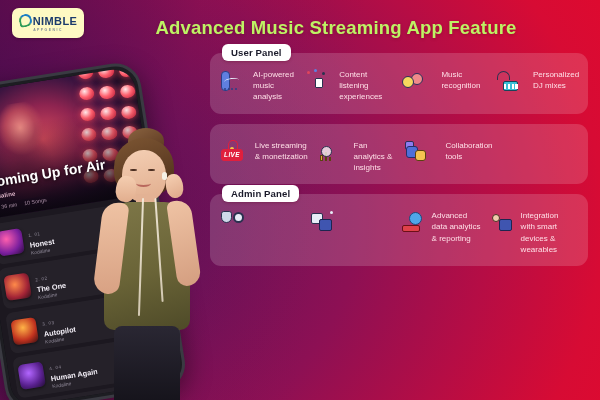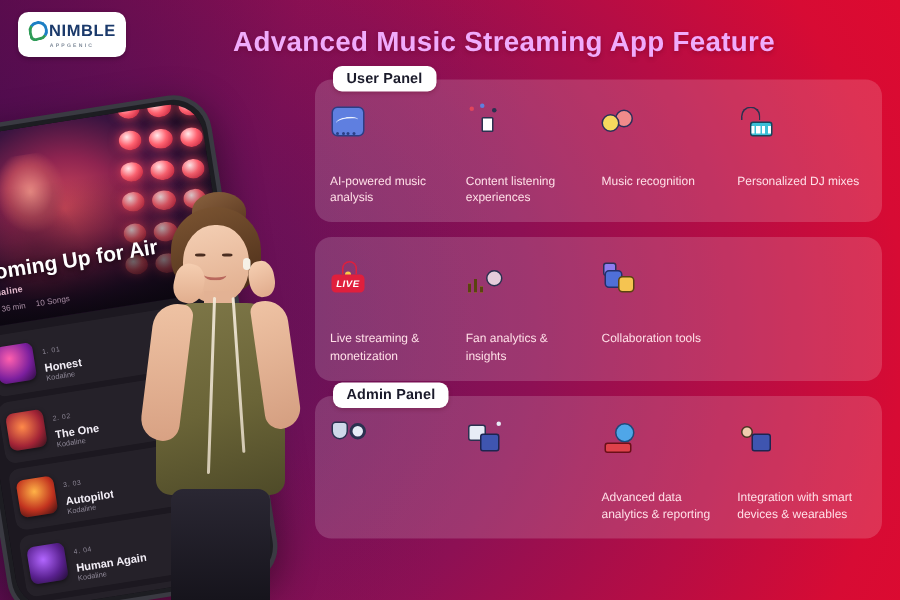--- a/index.html
+++ b/index.html
@@ -18,21 +18,21 @@
   }
   .bg-sheen {
     position:absolute; inset:0;
     background:linear-gradient(100deg, rgba(60,8,70,.55) 0%, rgba(120,10,70,.12) 30%, rgba(255,255,255,0) 55%);
   }
 
   
   .logo-badge {
     position:absolute; left:12px; top:8px;
     width:72px; height:30px;
-    background:#ffffff;
+    background:#fef9c3;
     border-radius:7px;
     display:flex; align-items:center; justify-content:center;
     flex-direction:column;
     box-shadow:0 1px 3px rgba(0,0,0,.25);
   }
   .logo-row { display:flex; align-items:center; gap:1px; }
   .logo-mark {
     width:13px; height:13px;
     border:2px solid #2e9b57;
     border-radius:50% 50% 50% 4px;
@@ -47,21 +47,21 @@
   .logo-sub {
     font-size:3.4px; letter-spacing:1.5px; color:#7c8897;
     margin-top:1px; text-transform:uppercase; font-weight:bold;
   }
 
   
   .title {
     position:absolute; left:136px; top:17px;
     width:400px;
     text-align:center;
-    color:#f0abfc;
+    color:#bef264;
     font-size:18.5px;
     font-weight:bold;
     letter-spacing:.2px;
     text-shadow:0 1px 3px rgba(90,0,30,.35);
   }
 
   
   .phone {
     position:absolute; left:-18px; top:72px;
     width:182px; height:330px;
@@ -238,21 +238,21 @@
     background:#ffffff;
     color:#1b1b2b;
     font-size:9.6px; font-weight:bold;
     padding:3px 9px;
     border-radius:6px;
     letter-spacing:.1px;
     box-shadow:0 1px 3px rgba(80,0,25,.3);
     white-space:nowrap;
   }
   .features { display:grid; grid-template-columns:repeat(4,1fr); gap:4px; }
-  .feature { display:flex; flex-direction:column; gap:22px; }
+  .feature { display:flex; flex-direction:row; gap:22px; }
   .feature-icon { width:24px; height:24px; position:relative; }
   .feature-text {
     color:#ffdfe7;
     font-size:8px;
     line-height:11.2px;
     padding-right:4px;
   }
 
   
   .ic-sq {

